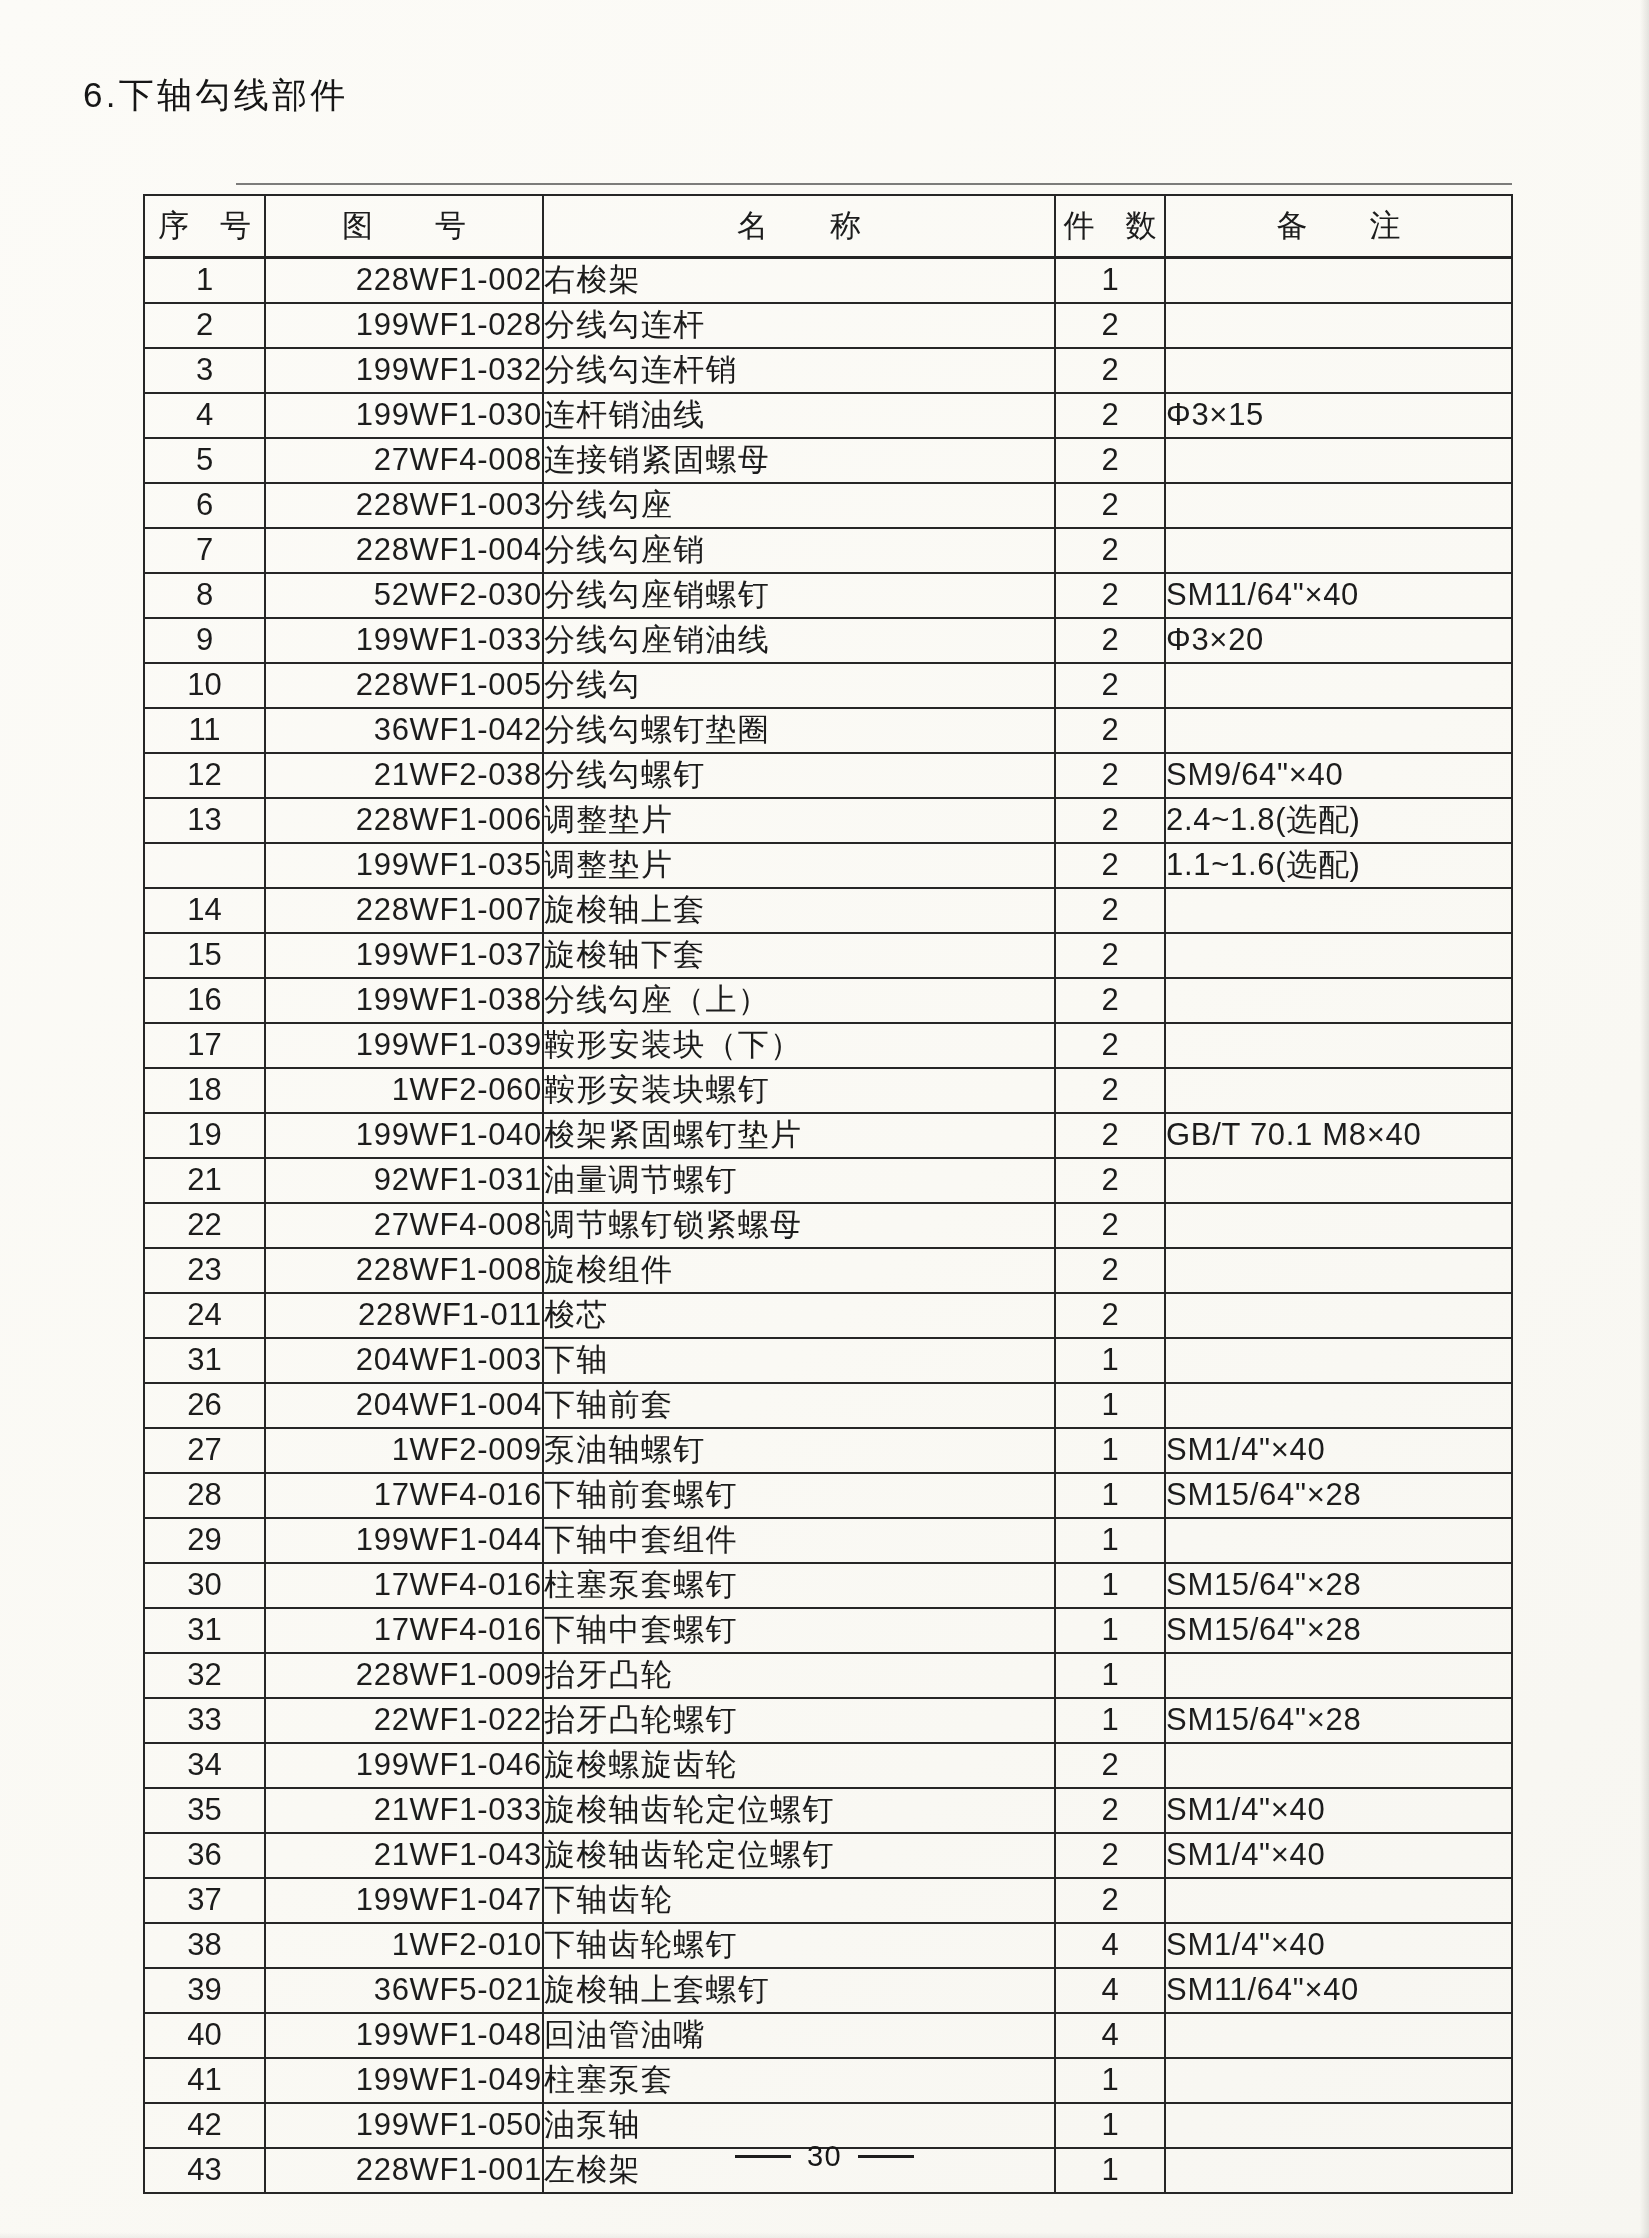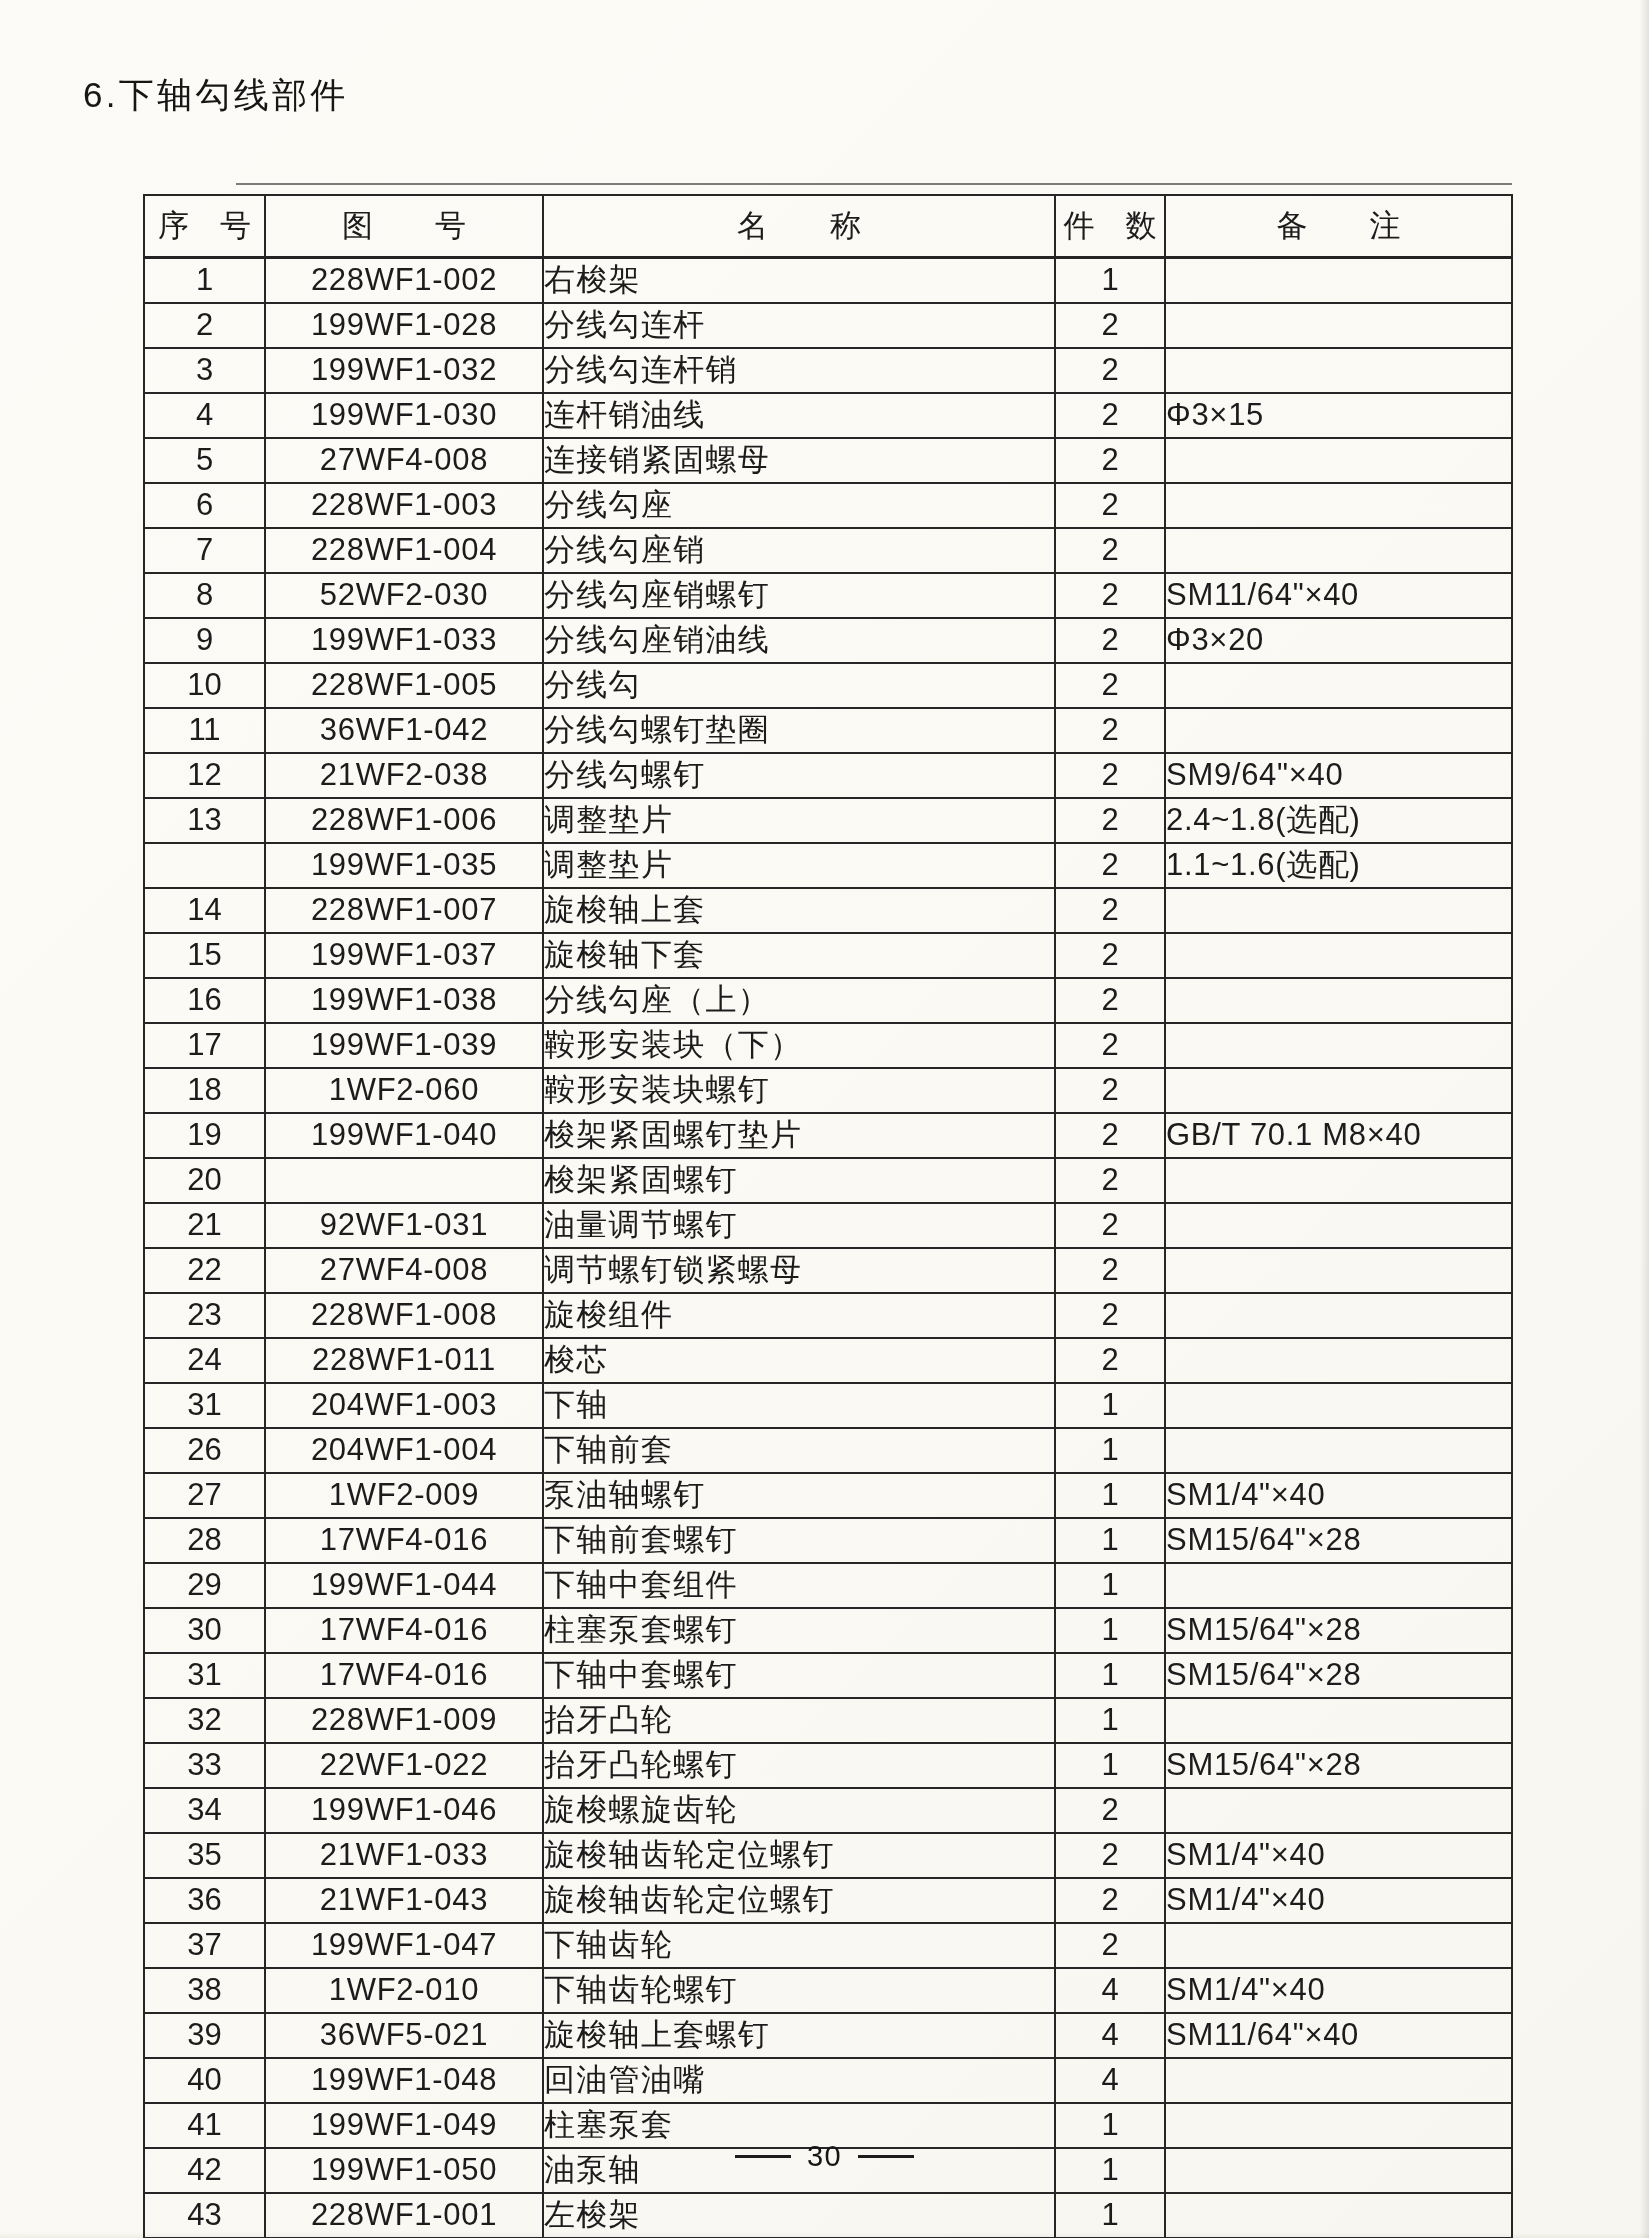--- a/index.html
+++ b/index.html
@@ -64,21 +64,21 @@
     border-bottom:3.3px solid #242424;
     text-align:center;
   }
   table.parts tbody td{height:43px;}
   col.c-no{width:121px;}
   col.c-code{width:278px;}
   col.c-name{width:512px;}
   col.c-qty{width:110px;}
   col.c-note{width:347px;}
   td.c-no{text-align:center;}
-  td.c-code{text-align:center;padding-left:21px;letter-spacing:0.7px;margin-top:17px;}
+  td.c-code{text-align:right;padding-left:21px;letter-spacing:0.7px;margin-top:17px;}
   td.c-name{text-align:left;padding-left:16px;letter-spacing:1.3px;}
   td.c-qty{text-align:center;}
   td.c-note{text-align:left;padding-left:17.3px;letter-spacing:0.7px;}
   .page-footer{
     position:absolute;
     left:0;top:2140px;width:1649px;
     display:flex;align-items:center;justify-content:center;
     gap:16px;
   }
   .page-footer .rule{
@@ -268,27 +268,20 @@
   </tr>
 
   <tr>
     <td class="c-no">19</td>
     <td class="c-code">199WF1-040</td>
     <td class="c-name">梭架紧固螺钉垫片</td>
     <td class="c-qty">2</td>
     <td class="c-note">GB/T 70.1 M8×40</td>
   </tr>
 
-  <tr>
-    <td class="c-no">20</td>
-    <td class="c-code"></td>
-    <td class="c-name">梭架紧固螺钉</td>
-    <td class="c-qty">2</td>
-    <td class="c-note"></td>
-  </tr>
 
   <tr>
     <td class="c-no">21</td>
     <td class="c-code">92WF1-031</td>
     <td class="c-name">油量调节螺钉</td>
     <td class="c-qty">2</td>
     <td class="c-note"></td>
   </tr>
 
   <tr>

